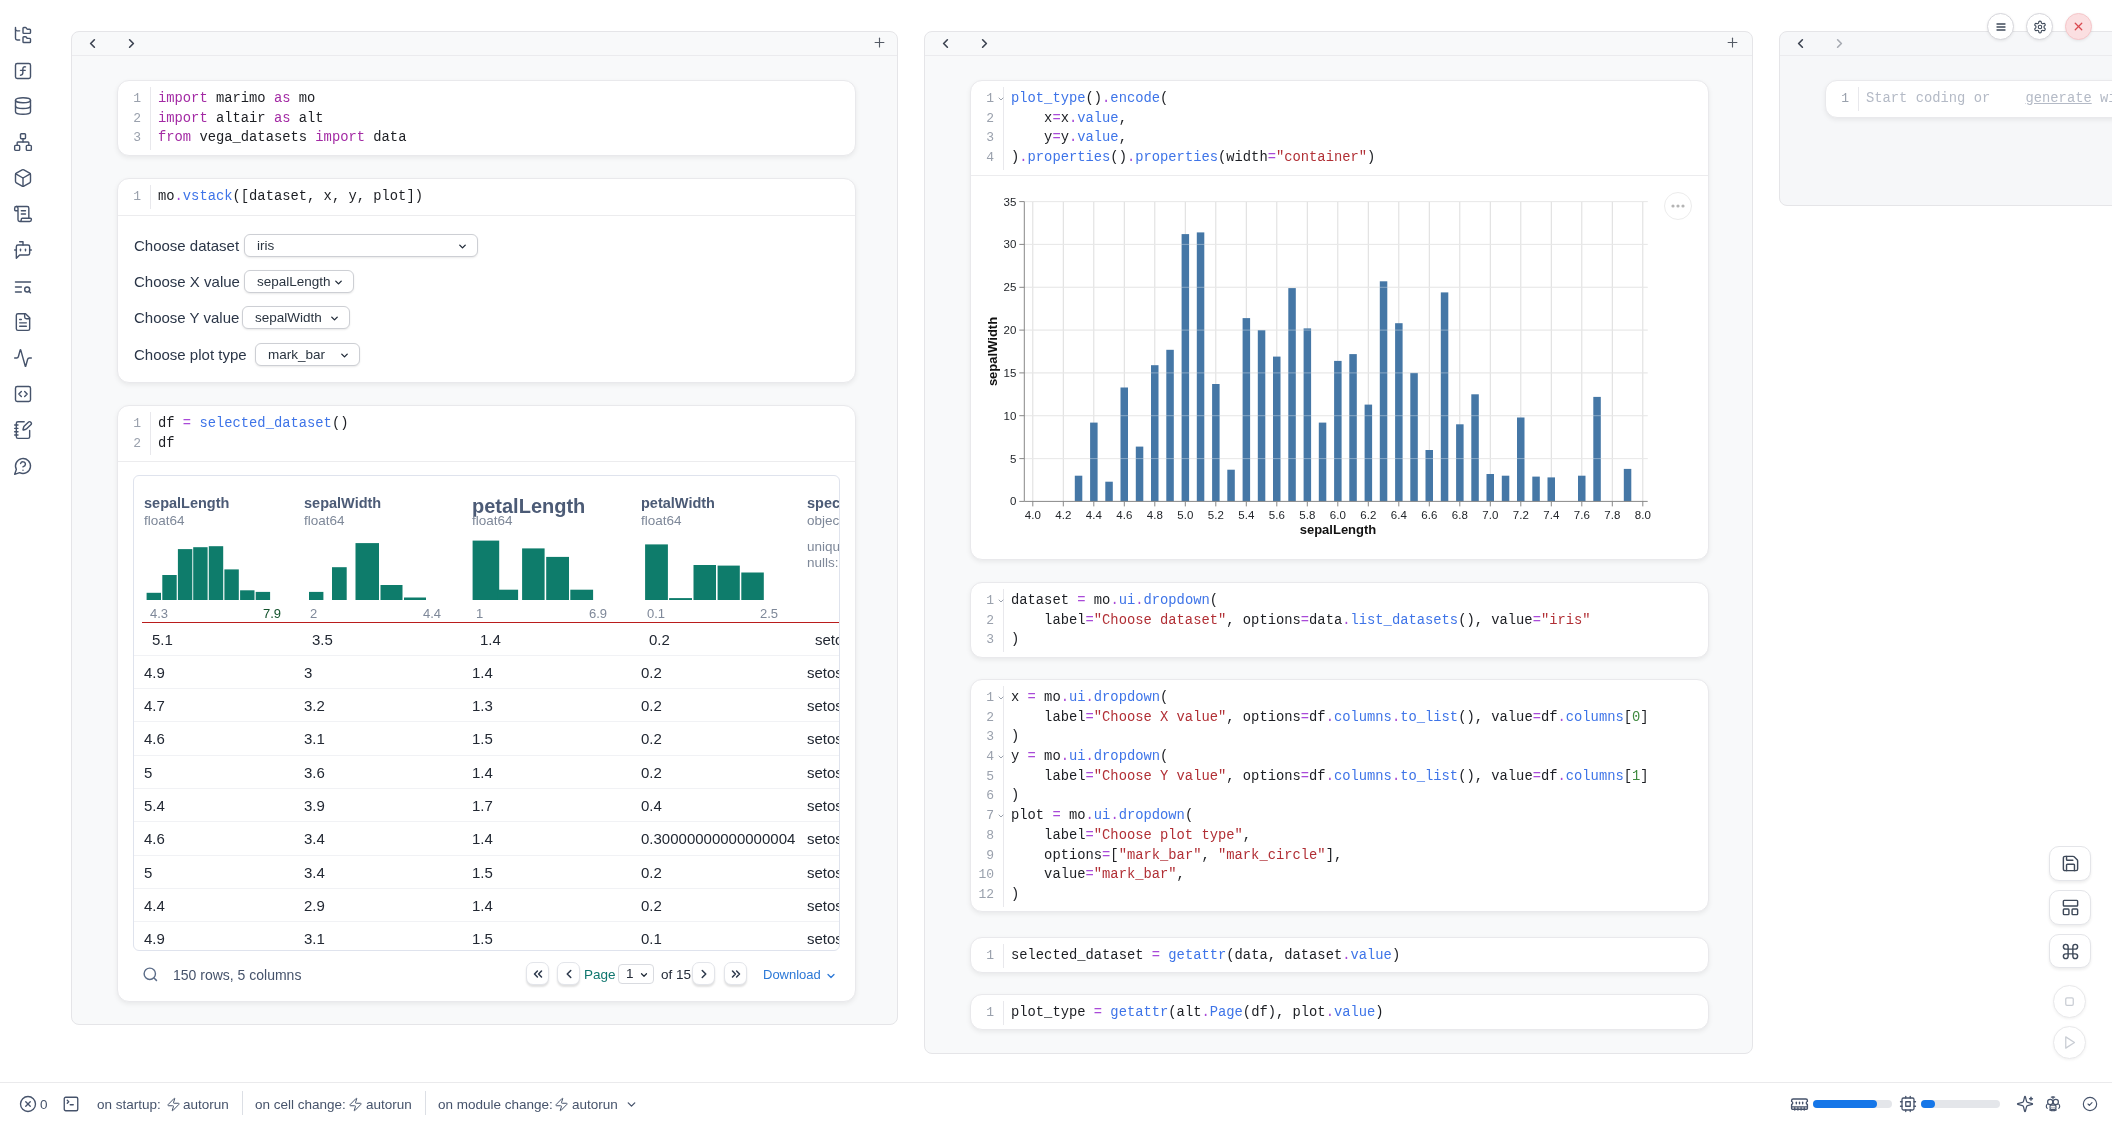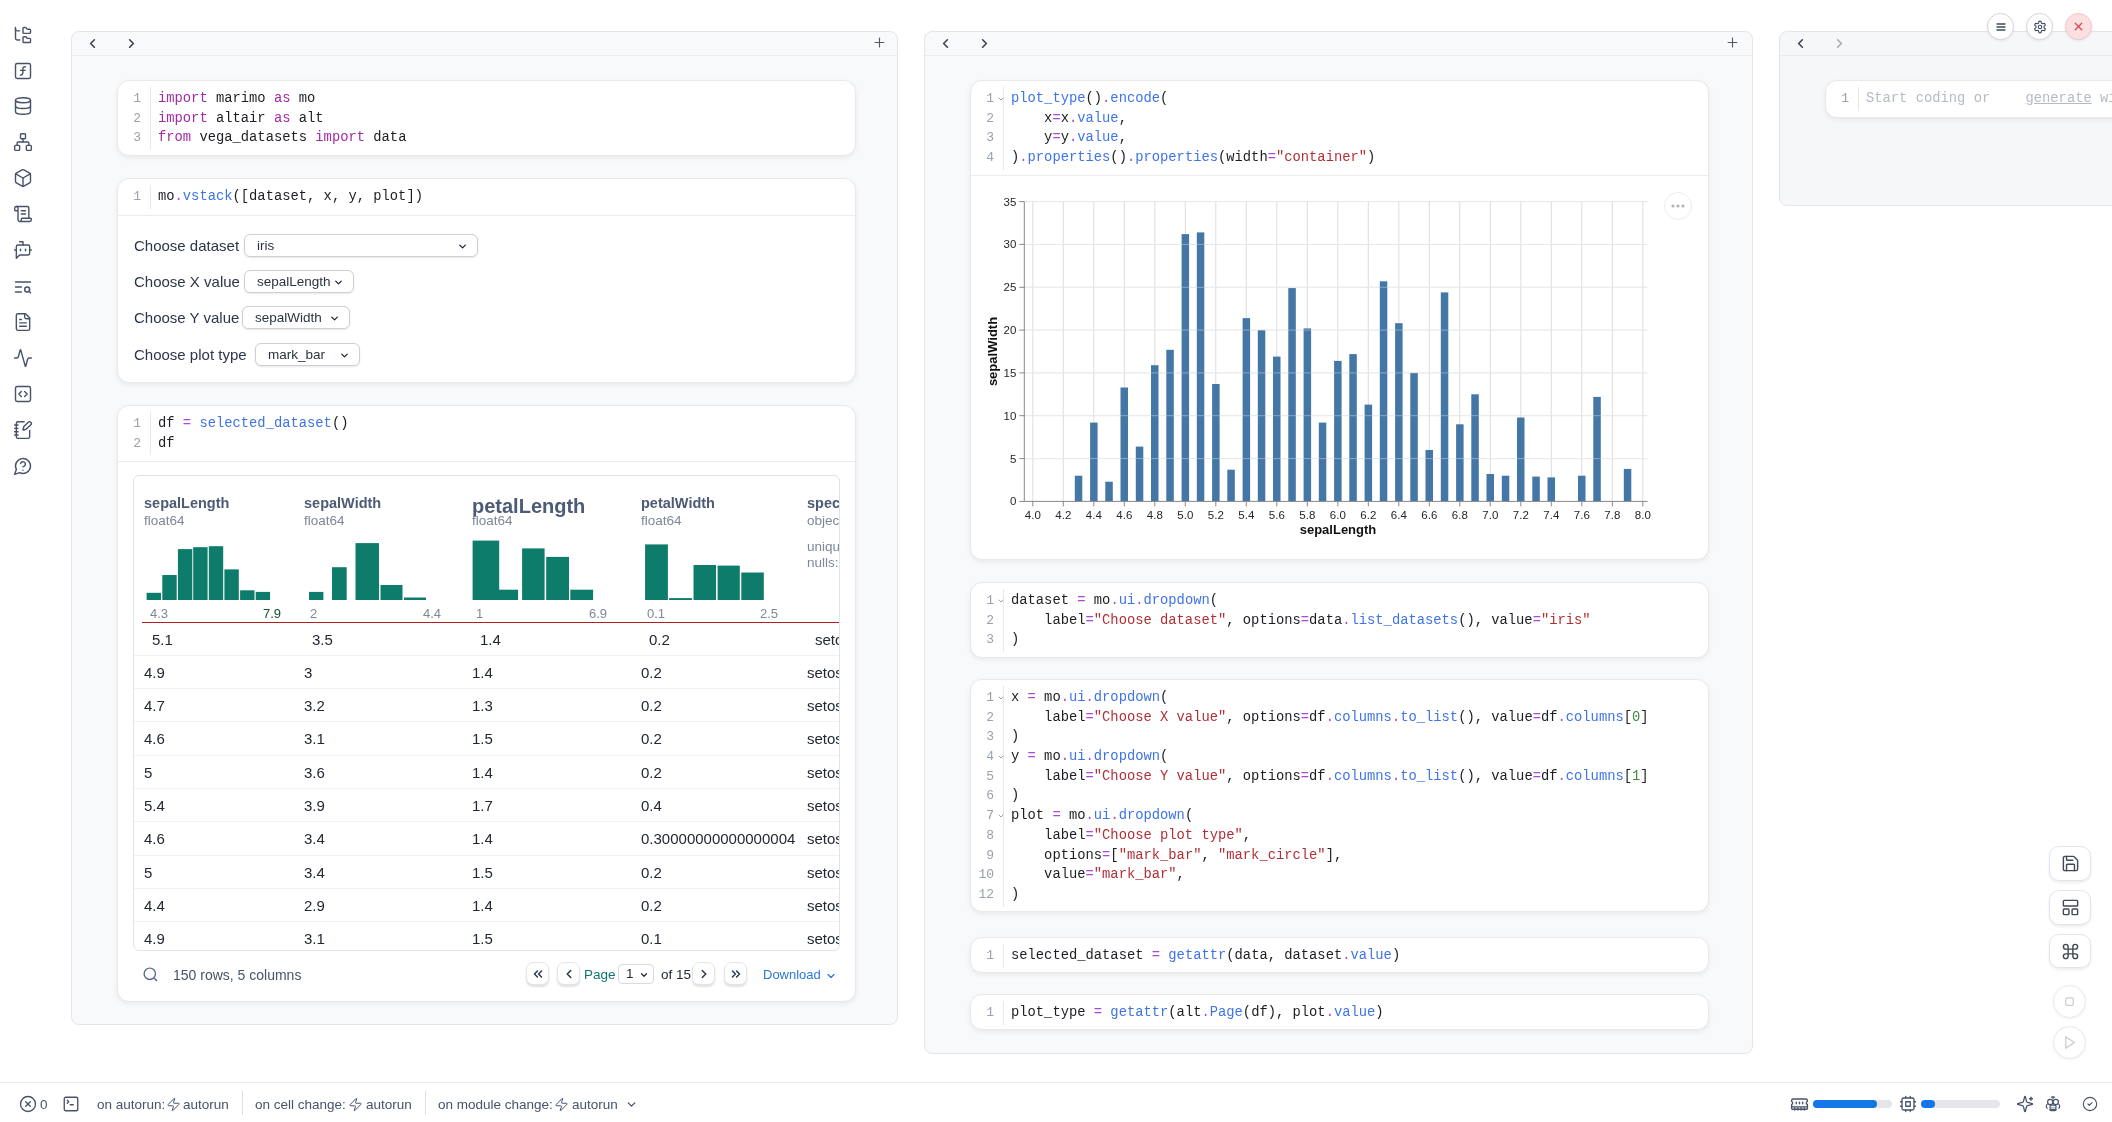--- a/index.html
+++ b/index.html
@@ -607,21 +607,21 @@
         <circle cx="12" cy="12" r="10"></circle>
         <path d="m15 9-6 6"></path>
         <path d="m9 9 6 6"></path>
       </svg></div>
     <div class="abs statustxt" style="left:40px; top:14px; color:#46536b;">0</div>
     <div class="abs" style="left:62px; top:12px;"><svg width="18" height="18" viewBox="0 0 24 24" fill="none" stroke="#46536b" stroke-width="1.8" stroke-linecap="round" stroke-linejoin="round">
         <path d="m7 11 2-2-2-2"></path>
         <path d="M11 13h4"></path>
         <rect width="18" height="18" x="3" y="3" rx="2"></rect>
       </svg></div>
-    <div class="abs statustxt" style="left:97px; top:14px; color:#46536b;">on autorun:</div>
+    <div class="abs statustxt" style="left:97px; top:14px; color:#46536b;">on startup:</div>
     <div class="abs" style="left:166px; top:14px;"><svg width="15" height="15" viewBox="0 0 24 24" fill="none" stroke="#46536b" stroke-width="1.6" stroke-linecap="round" stroke-linejoin="round">
         <path d="M4 14a1 1 0 0 1-.78-1.63l9.9-10.2a.5.5 0 0 1 .86.46l-1.92 6.02A1 1 0 0 0 13 10h7a1 1 0 0 1 .78 1.63l-9.9 10.2a.5.5 0 0 1-.86-.46l1.92-6.02A1 1 0 0 0 11 14z"></path>
       </svg></div>
     <div class="abs statustxt" style="left:183px; top:14px; color:#46536b;">autorun</div>
     <div class="abs" style="left:242px; top:8px; width:1px; height:24px; background:#dcdfe5;"></div>
     <div class="abs statustxt" style="left:255px; top:14px; color:#46536b;">on cell change:</div>
     <div class="abs" style="left:348px; top:14px;"><svg width="15" height="15" viewBox="0 0 24 24" fill="none" stroke="#46536b" stroke-width="1.6" stroke-linecap="round" stroke-linejoin="round">
         <path d="M4 14a1 1 0 0 1-.78-1.63l9.9-10.2a.5.5 0 0 1 .86.46l-1.92 6.02A1 1 0 0 0 13 10h7a1 1 0 0 1 .78 1.63l-9.9 10.2a.5.5 0 0 1-.86-.46l1.92-6.02A1 1 0 0 0 11 14z"></path>
       </svg></div>
     <div class="abs statustxt" style="left:366px; top:14px; color:#46536b;">autorun</div>

